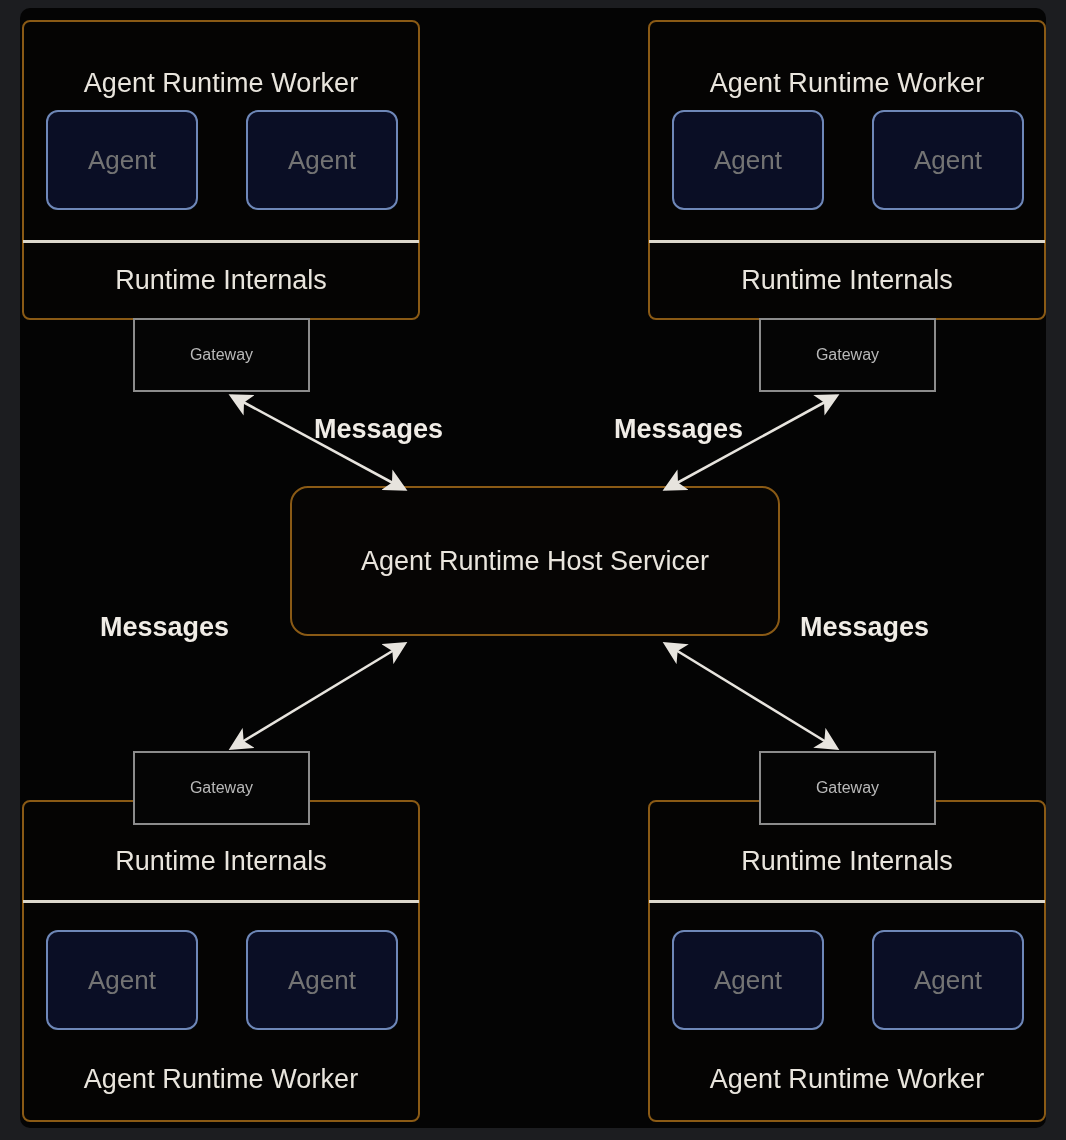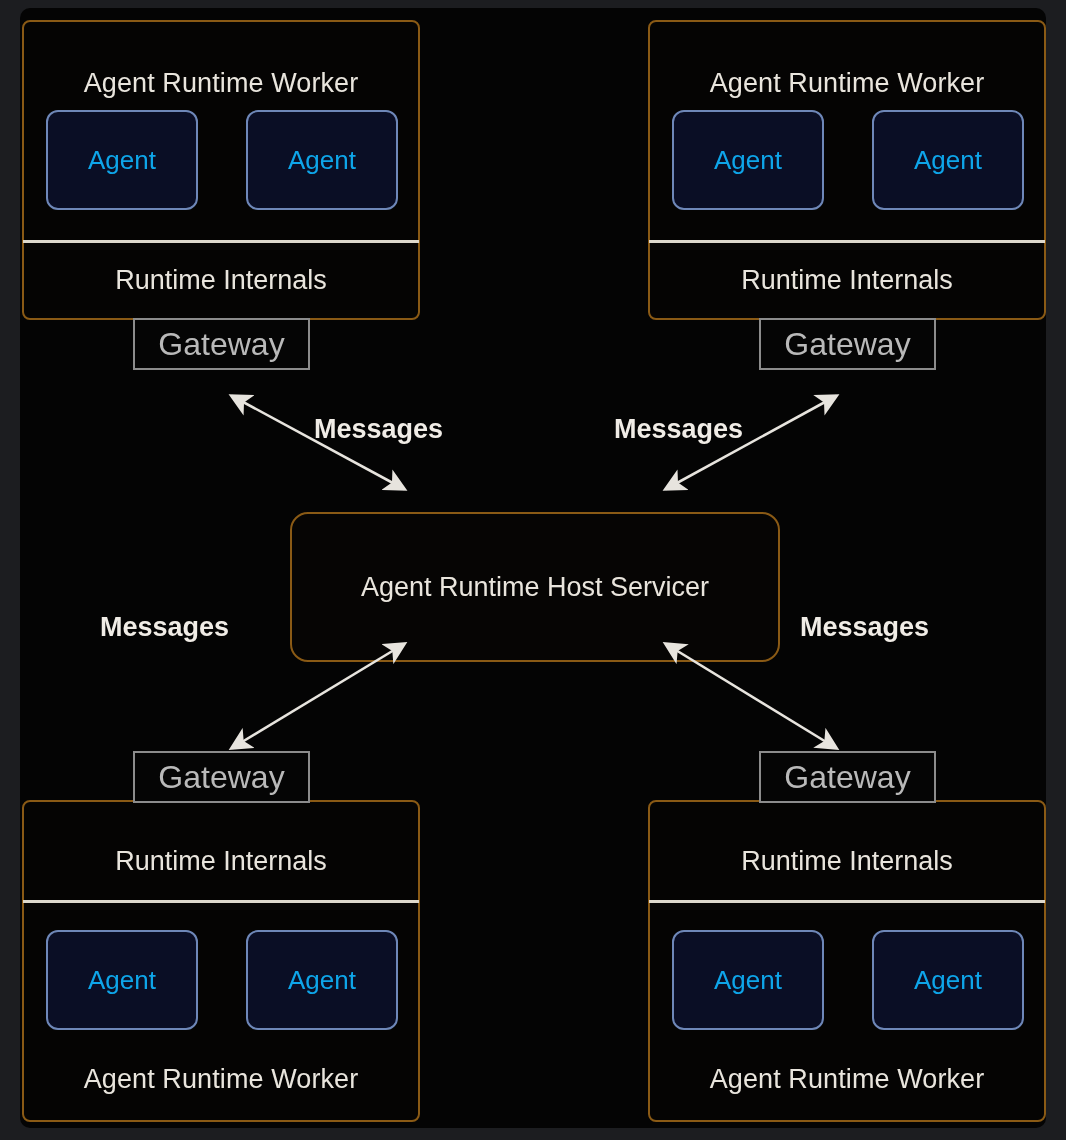--- a/index.html
+++ b/index.html
@@ -62,41 +62,41 @@
     position: absolute;
     box-sizing: border-box;
     width: 152px;
     height: 100px;
     background: #0a0e25;
     border: 2px solid #6e87b8;
     border-radius: 12px;
     display: flex;
     align-items: center;
     justify-content: center;
-    color: #0ea5e9;
+    color: #737373;
     font-size: 26px;
   }
   .gateway {
     position: absolute;
     box-sizing: border-box;
     width: 177px;
-    height: 52px;
+    height: 74px;
     background: #050505;
     border: 2px solid #8c8c8c;
     display: flex;
     align-items: center;
     justify-content: center;
     color: #b9b9b9;
-    font-size: 32px;
+    font-size: 16px;
   }
   .host {
     position: absolute;
     box-sizing: border-box;
     left: 290px;
-    top: 512px;
+    top: 486px;
     width: 490px;
     height: 150px;
     background: #060504;
     border: 2px solid #8a5a15;
     border-radius: 18px;
     display: flex;
     align-items: center;
     justify-content: center;
     color: #e9e5dd;
     font-size: 27px;

